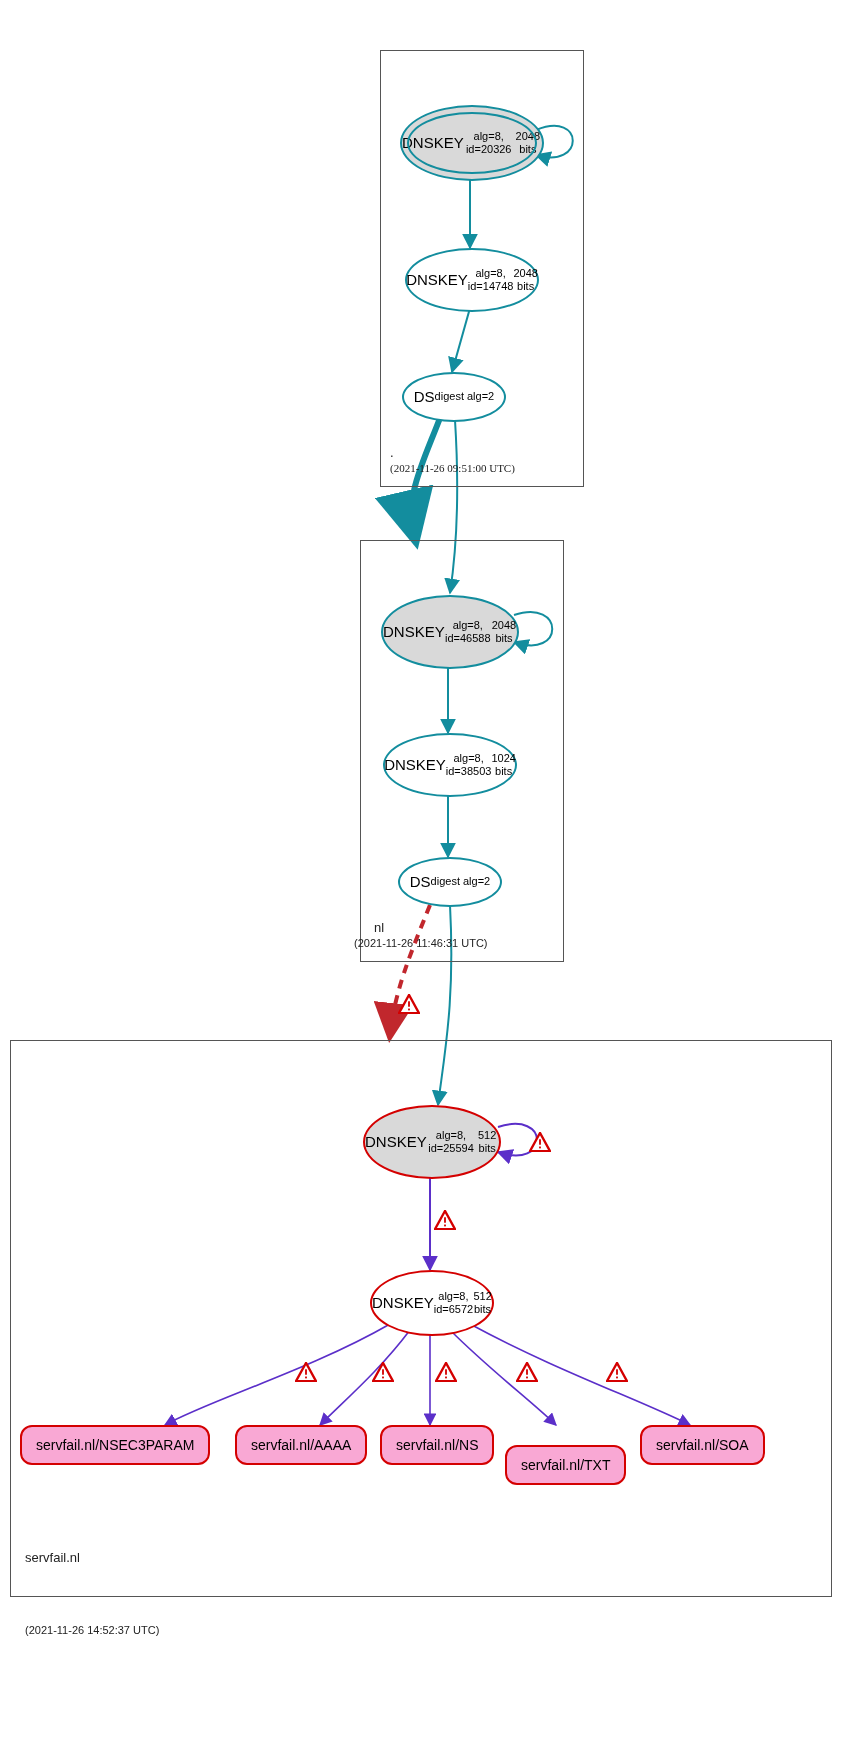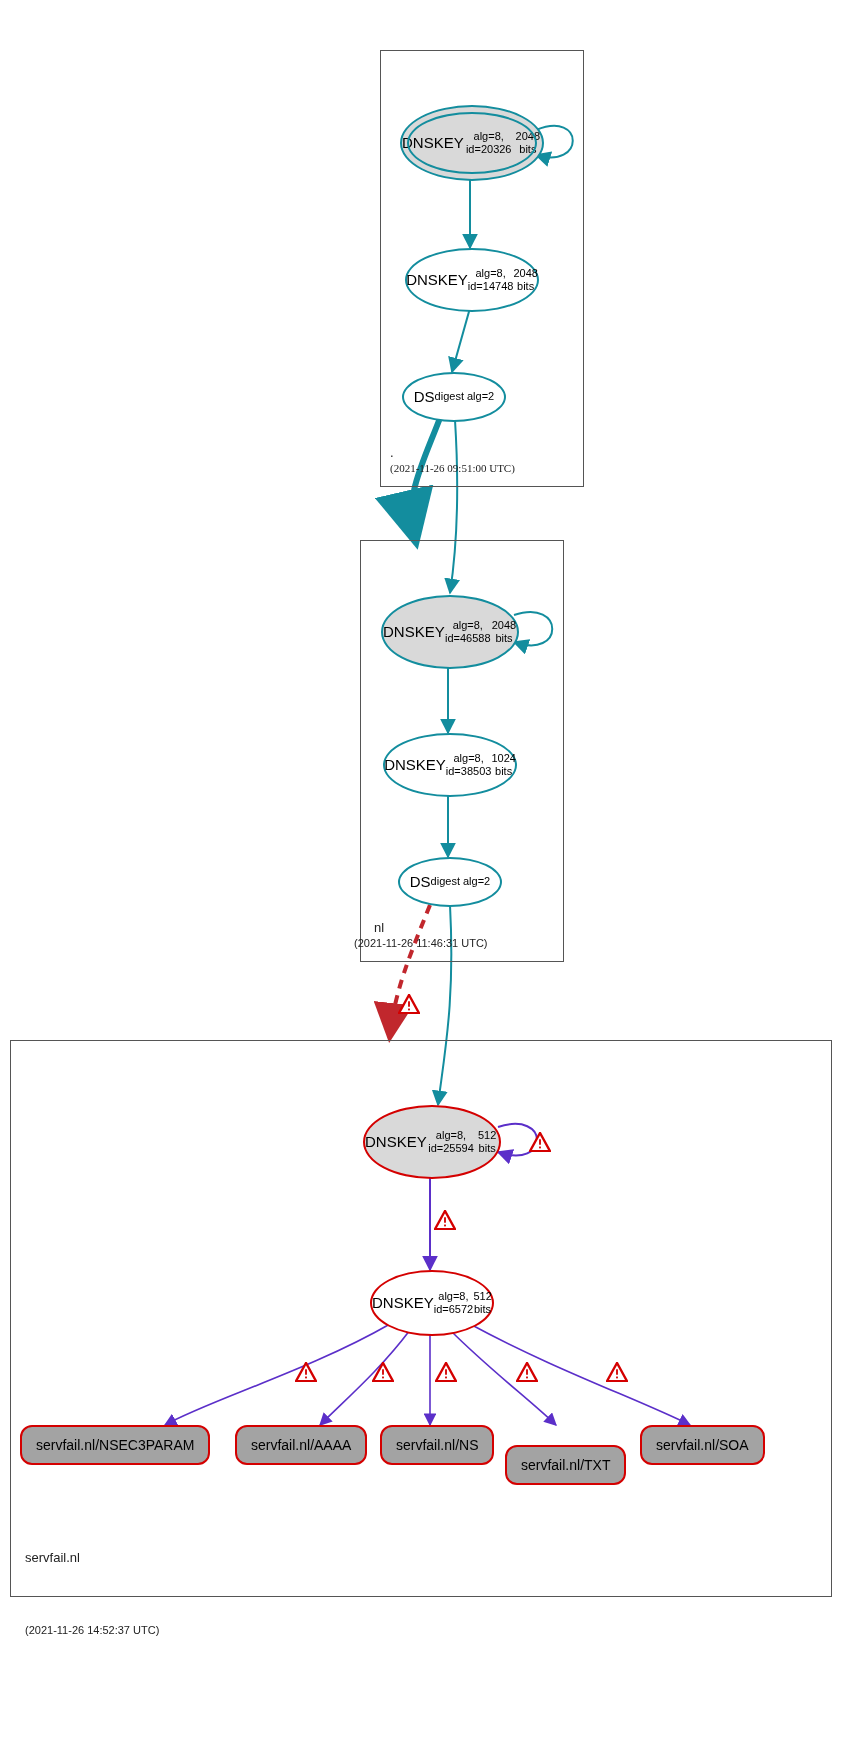--- a/index.html
+++ b/index.html
@@ -46,21 +46,21 @@
     border-radius: 50%;
     pointer-events: none;
   }
   .ellipse.gray { background: #d9d9d9; }
   .ellipse.red { border-color: #d40000; }
   .record-title { font-size: 15px; font-weight: 400; color:#000; line-height:1.15;}
   .record-sub { font-size: 11px; color:#000; line-height:1.2;}
   .rect-node {
     border: 2px solid #d40000;
     border-radius: 12px;
-    background: #a3a3a3;
+    background: #f9a8d4;
     font-size: 14px;
     padding: 10px 14px;
     white-space: nowrap;
   }
   svg.edges {
     position: absolute;
     left: 0; top: 0;
     width: 867px;
     height: 1752px;
     pointer-events: none;

